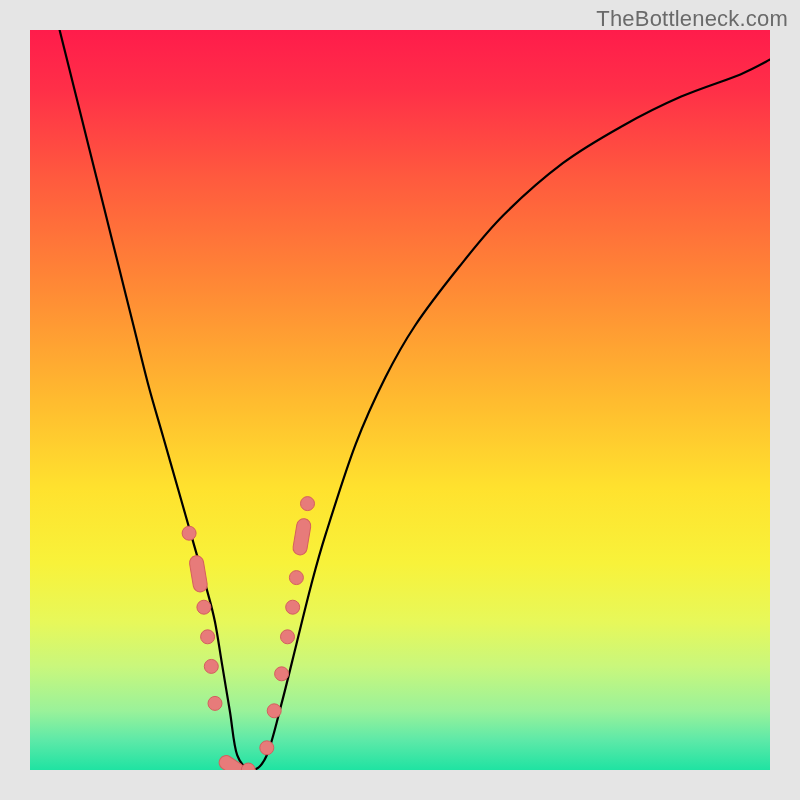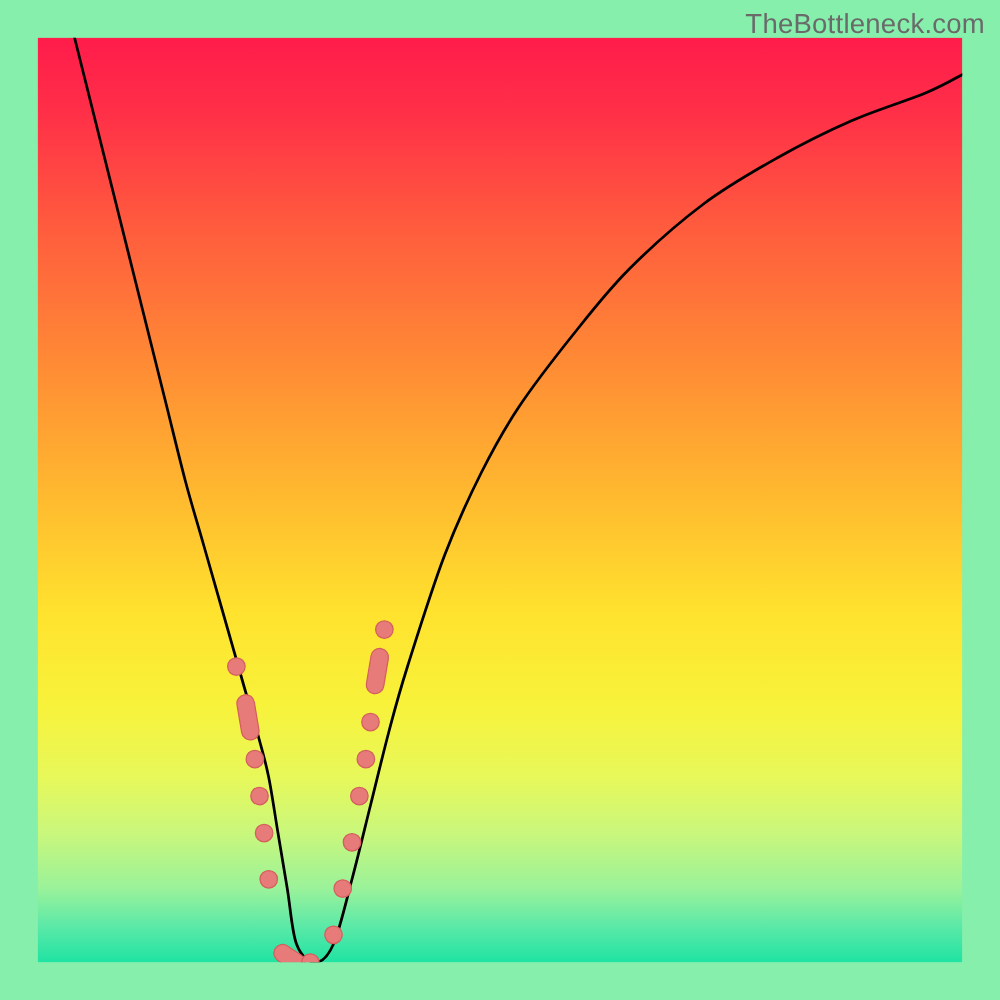--- a/index.html
+++ b/index.html
@@ -7,21 +7,21 @@
     padding: 0;
     width: 800px;
     height: 800px;
     overflow: hidden;
     background: #000;
     font-family: Arial, Helvetica, sans-serif;
   }
   .frame {
     position: absolute;
     inset: 0;
-    background: #86efac;
+    background: #e5e5e5;
     text-decoration: underline;
   }
   .plot-area {
     position: absolute;
     left: 30px;
     top: 30px;
     width: 740px;
     height: 740px;
     overflow: hidden;
   }

